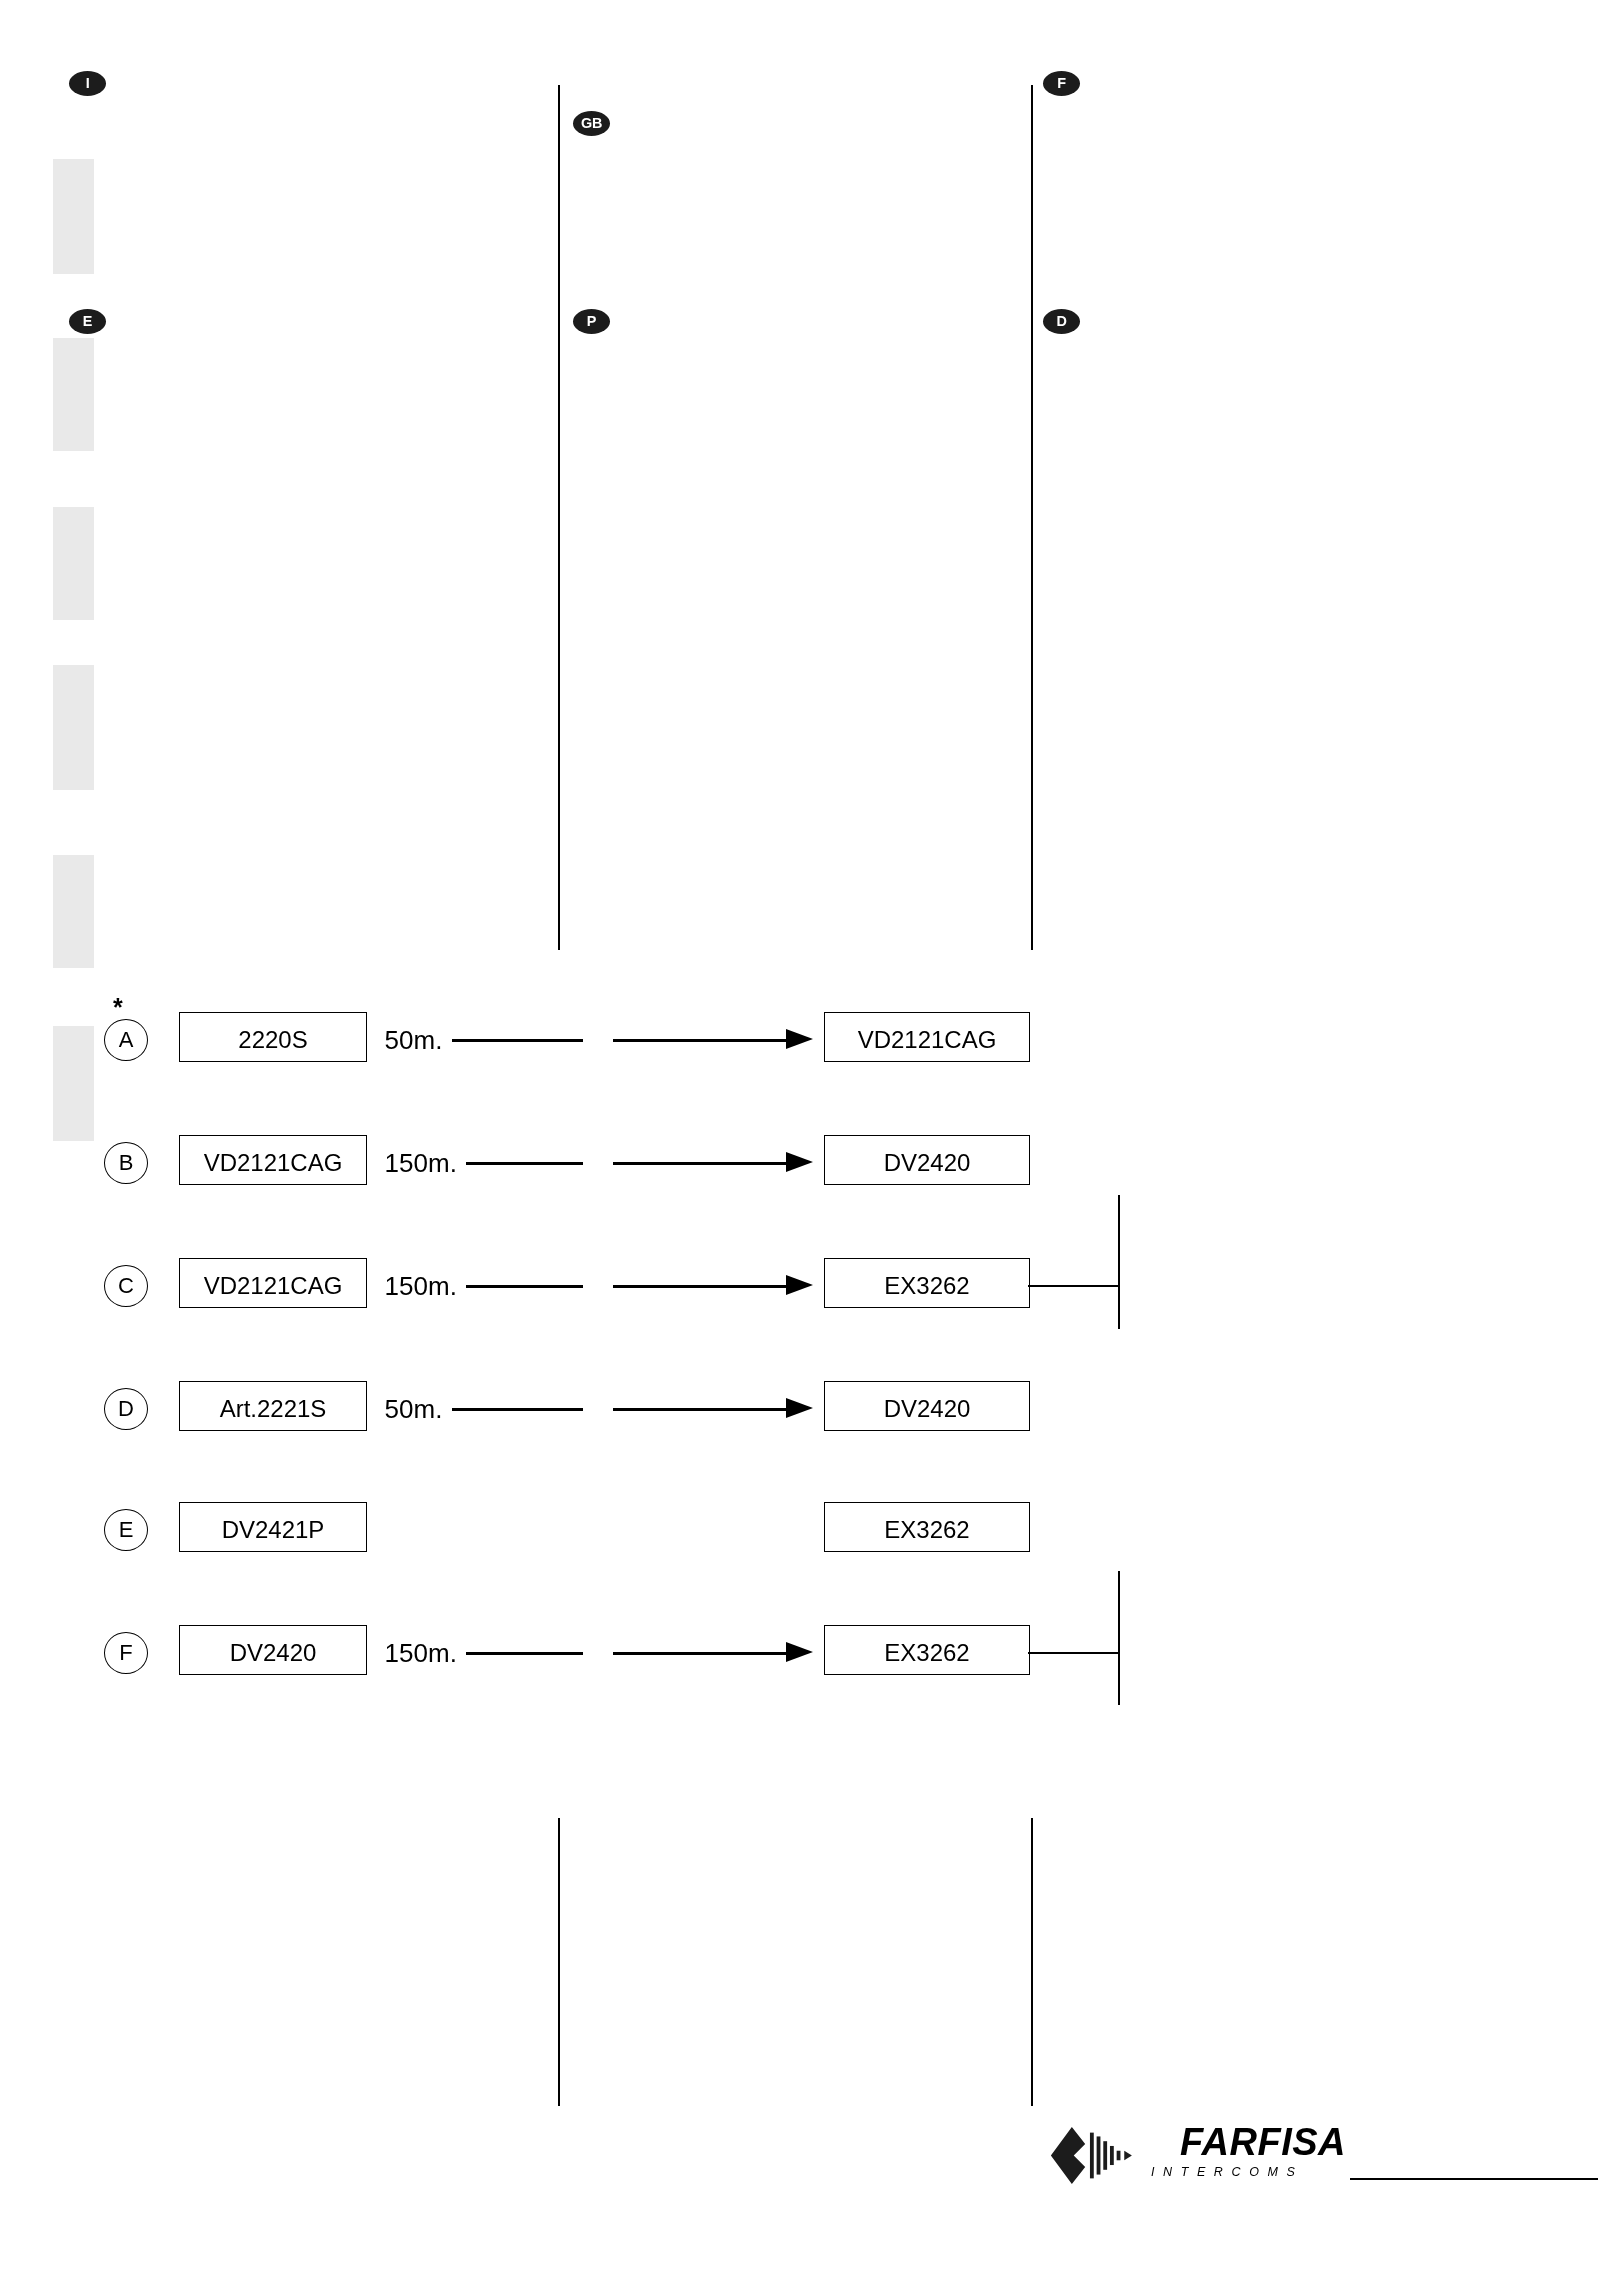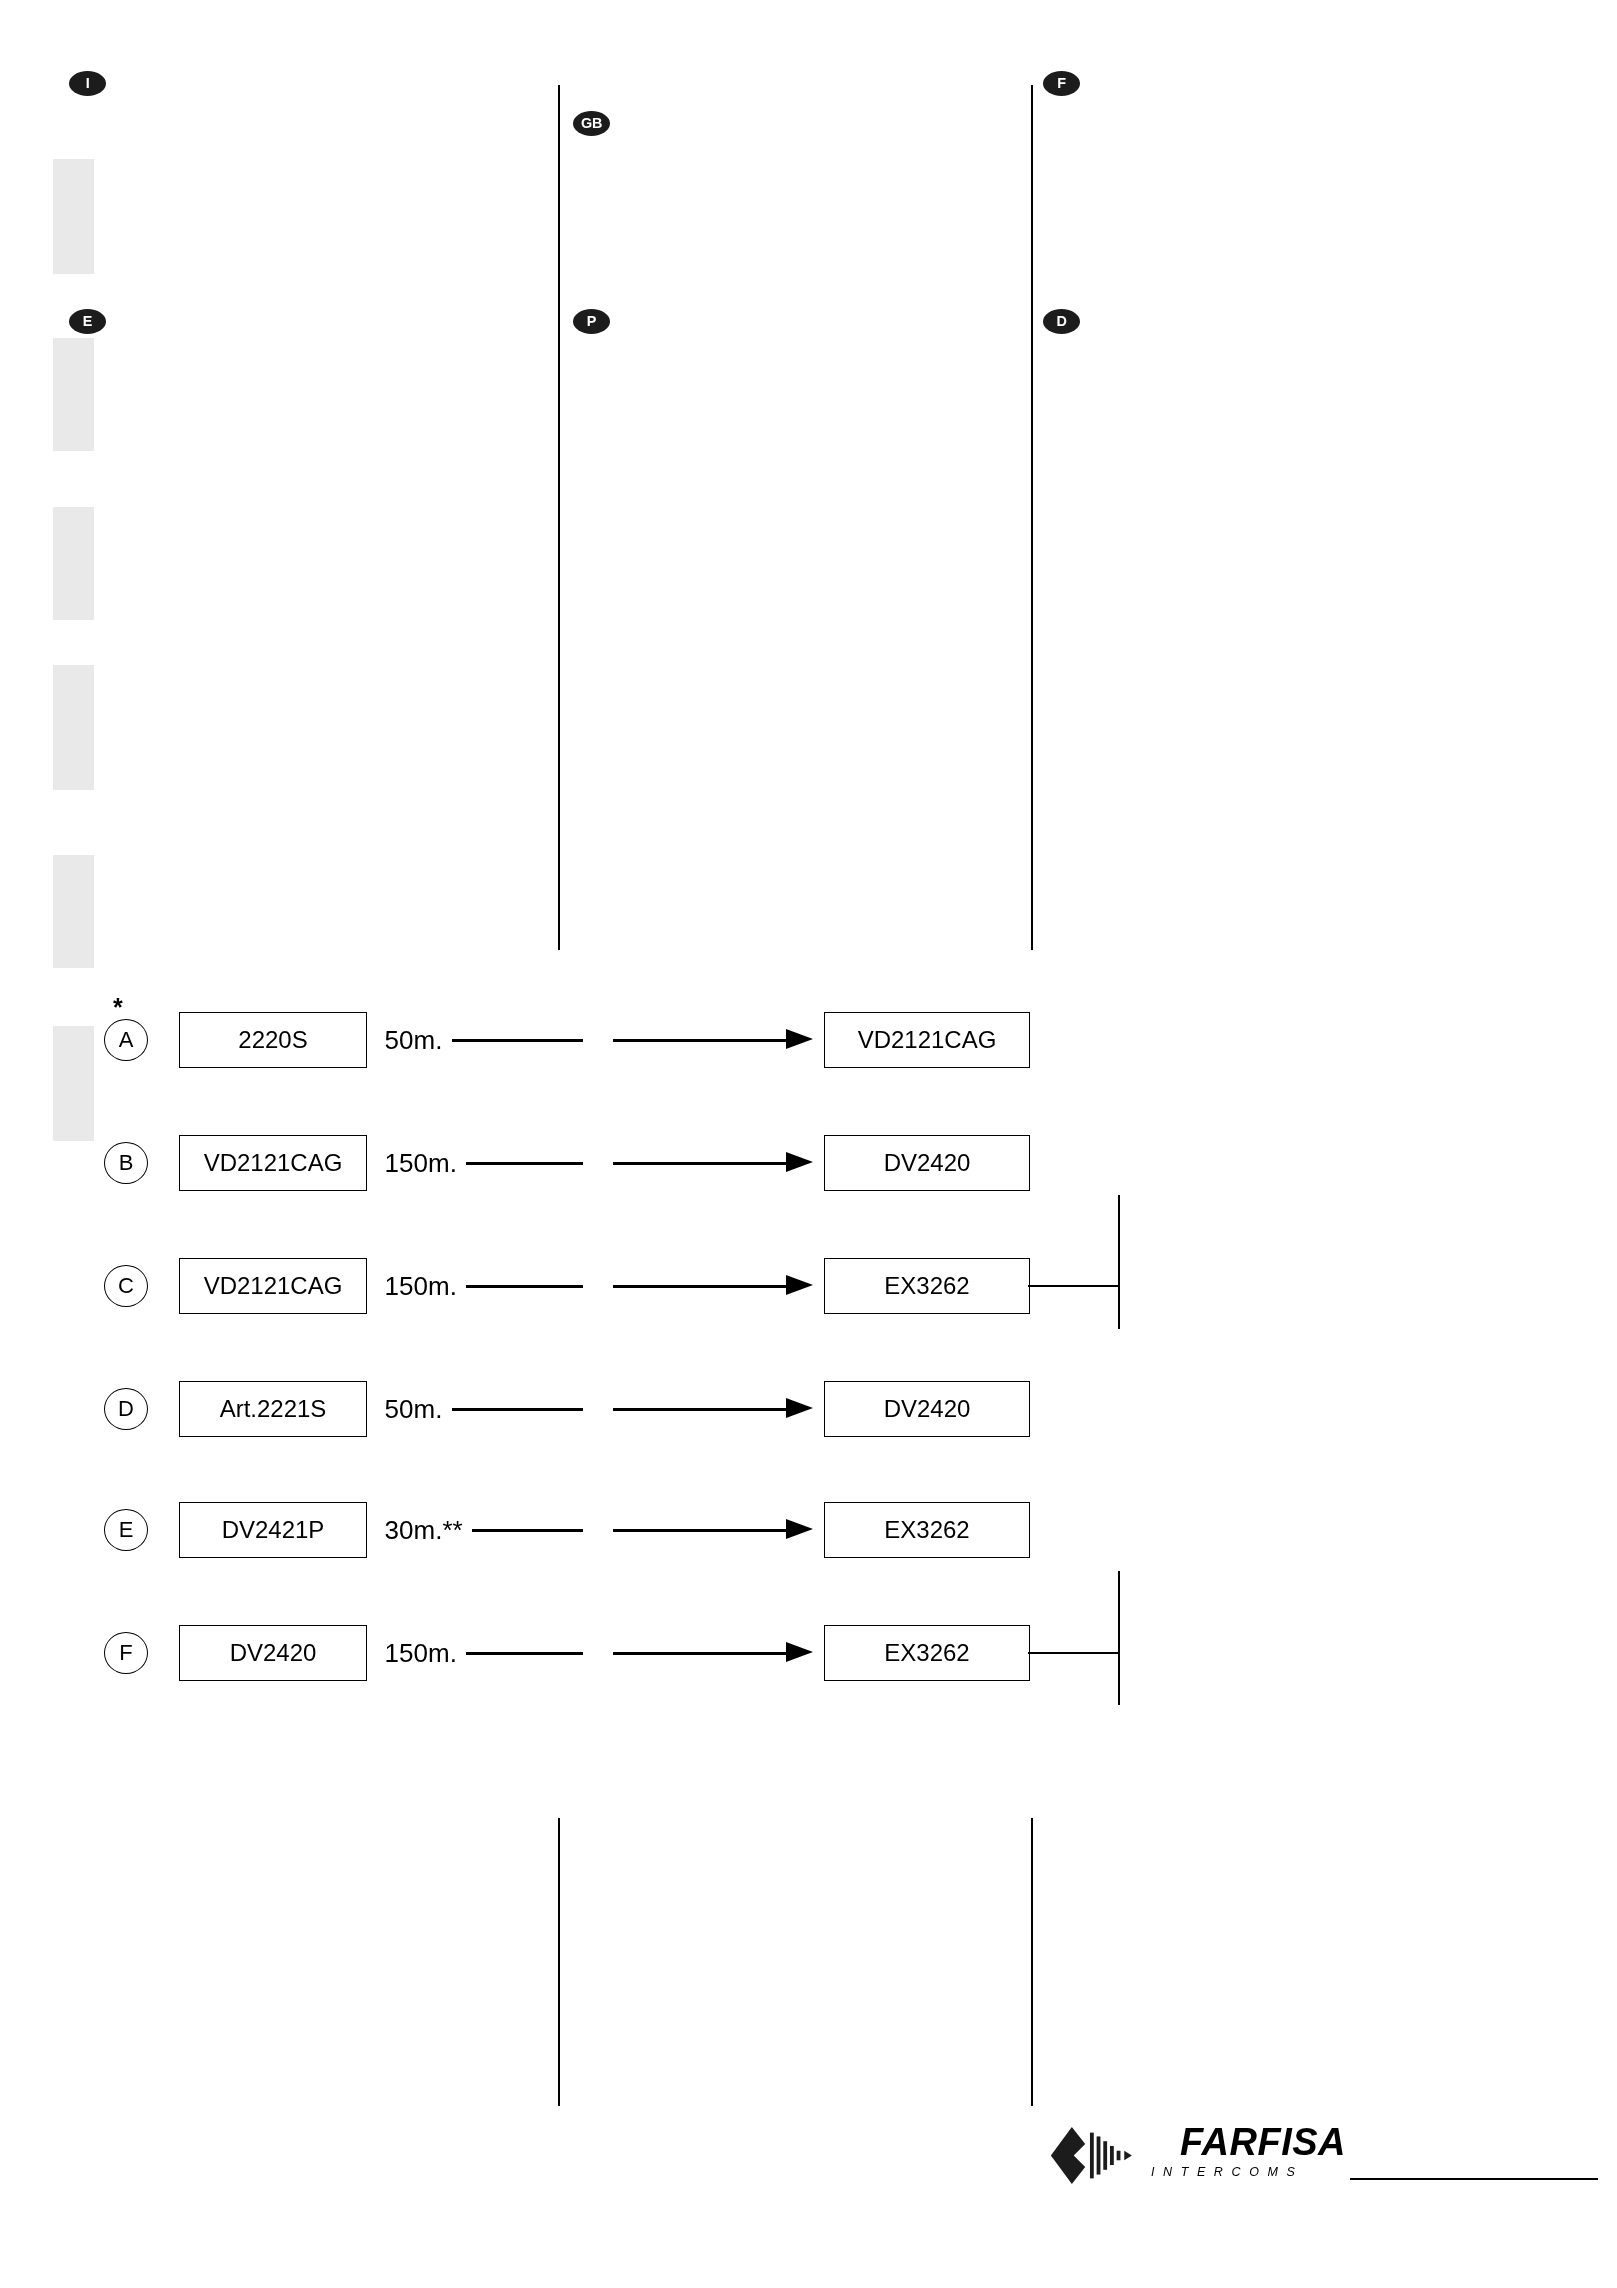--- a/index.html
+++ b/index.html
@@ -68,21 +68,21 @@
     box-sizing: border-box;
   }
   .row-asterisk {
     position: absolute;
     font-size: 25px;
     font-weight: bold;
     line-height: 1;
   }
   .box {
     position: absolute;
-    height: 56px;
+    height: 50px;
     border: 1.9px solid #000000;
     background: #ffffff;
     text-align: center;
     font-size: 24px;
     line-height: 54px;
     box-sizing: border-box;
     white-space: nowrap;
   }
   .box-left  { left: 179px; width: 188px; }
   .box-right { left: 824px; width: 206px; }
@@ -268,27 +268,20 @@
           <div class="arrow-line seg-l"></div>
           <div class="arrow-line seg-r"></div>
           <div class="arrow-head head-r"></div>
           <div class="arrow-label"><span>50m.</span></div>
         </div>
         <div class="box box-right">DV2420</div>
       </div>
       <div class="row" style="top: 1502px;">
         <div class="row-letter" style="left: 104px; top: 6.7px;">E</div>
         <div class="box box-left">DV2421P</div>
-        <div class="arrow-wrap">
-          <div class="arrow-head head-l"></div>
-          <div class="arrow-line seg-l"></div>
-          <div class="arrow-line seg-r"></div>
-          <div class="arrow-head head-r"></div>
-          <div class="arrow-label"><span>30m.**</span></div>
-        </div>
         <div class="box box-right">EX3262</div>
       </div>
       <div class="row" style="top: 1625px;">
         <div class="row-letter" style="left: 104px; top: 6.7px;">F</div>
         <div class="box box-left">DV2420</div>
         <div class="arrow-wrap">
           <div class="arrow-head head-l"></div>
           <div class="arrow-line seg-l"></div>
           <div class="arrow-line seg-r"></div>
           <div class="arrow-head head-r"></div>

